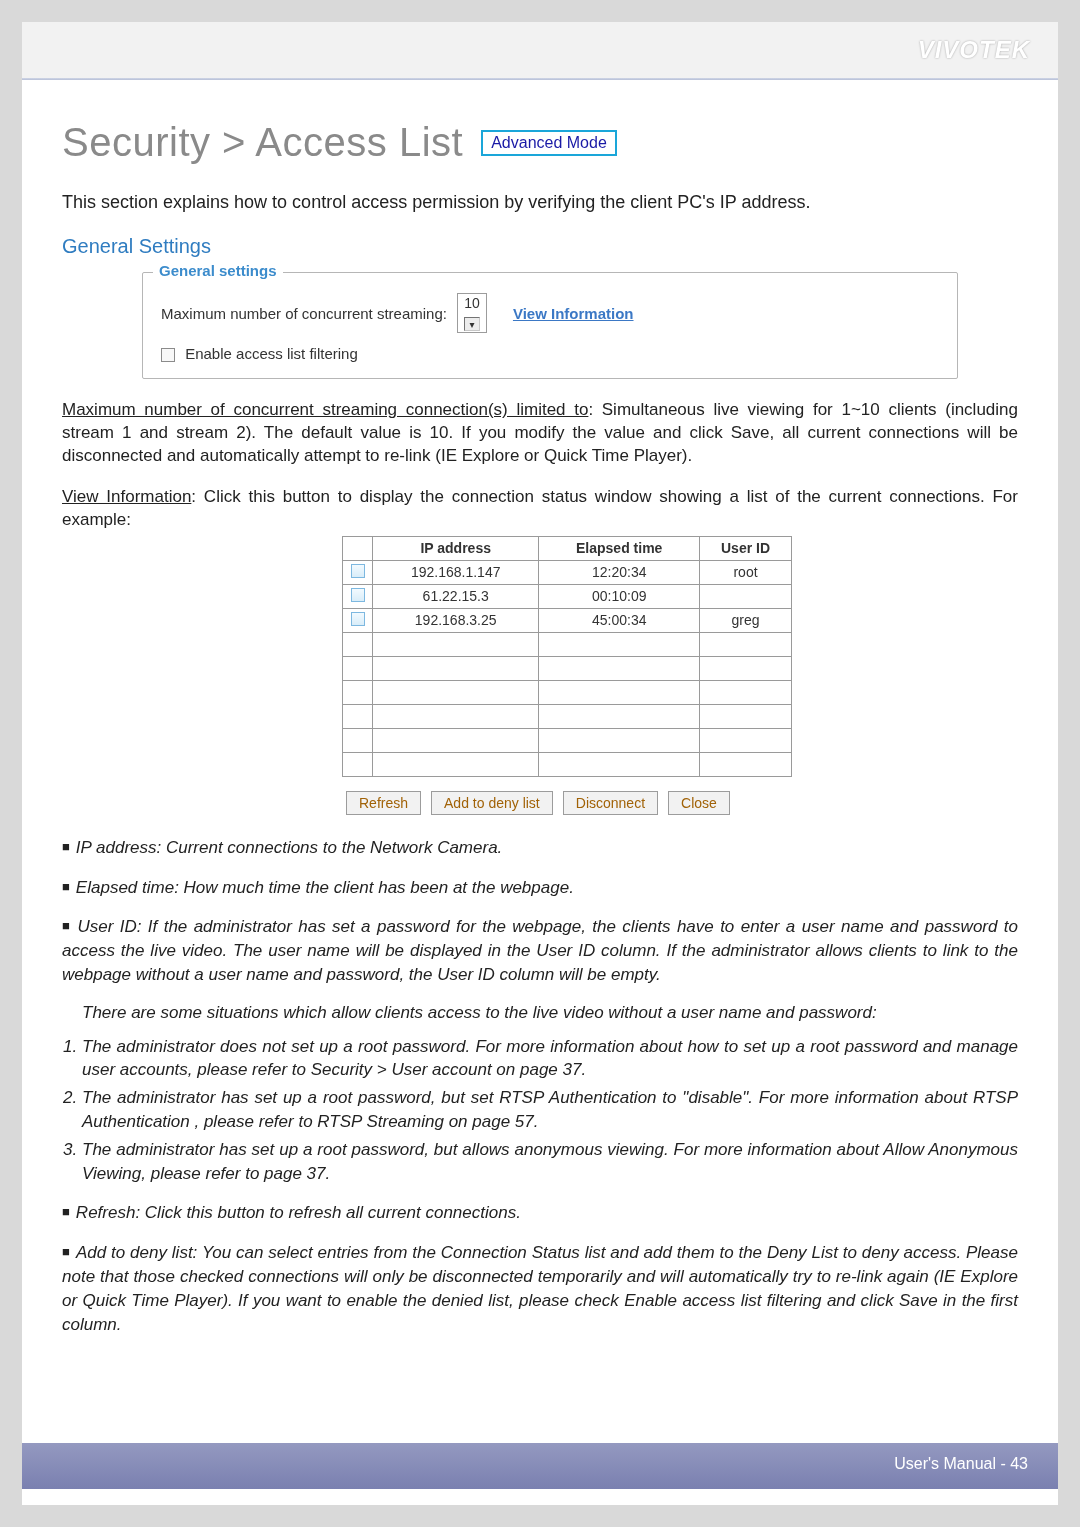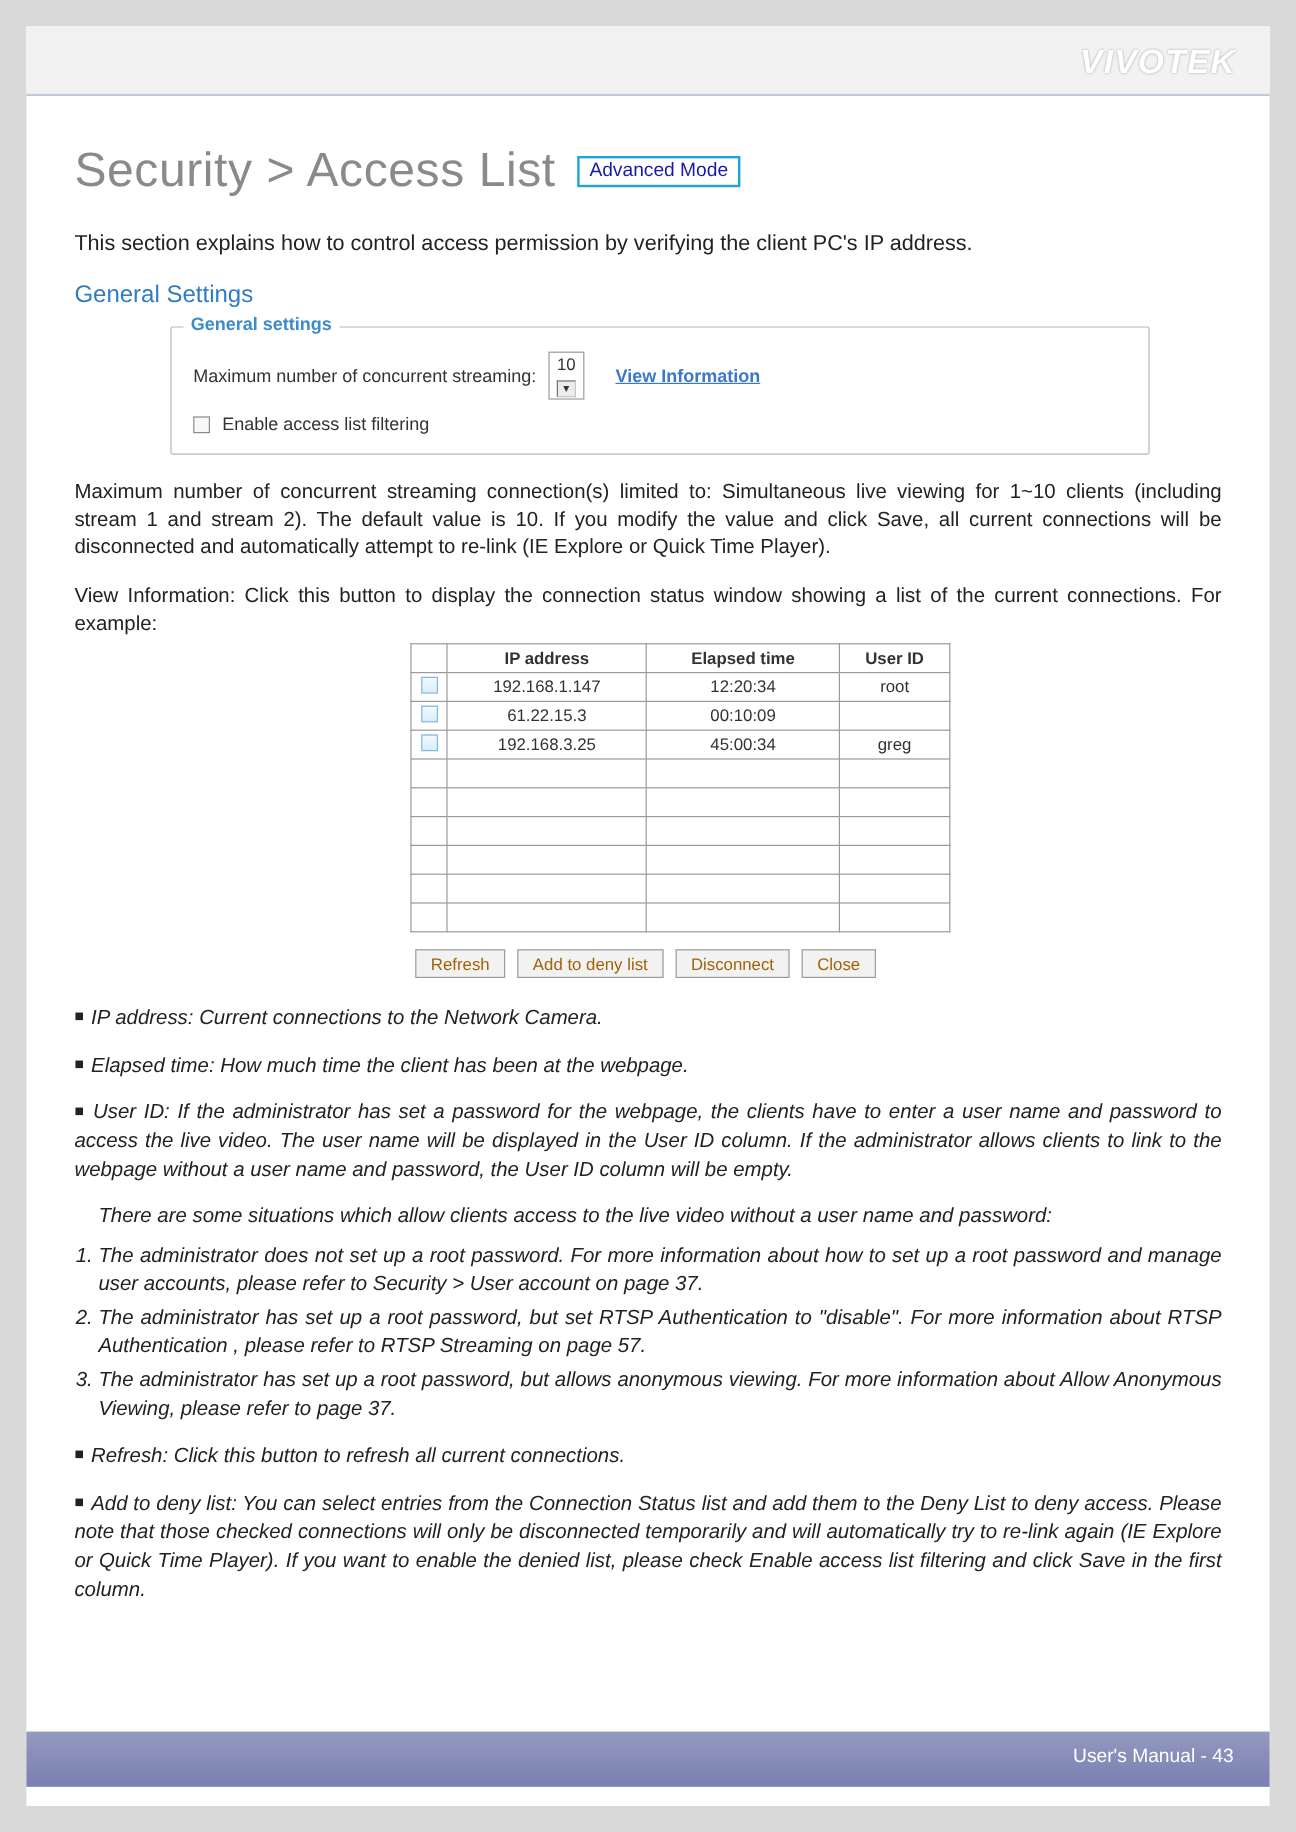--- a/index.html
+++ b/index.html
@@ -22,21 +22,21 @@
   .brand-bar {
     background: #f2f2f2;
     height: 56px;
     text-align: right;
     padding: 14px 28px 0 0;
   }
   .brand-bar span {
     color: #fff;
     font-style: italic;
     font-weight: bold;
-    font-size: 28px;
+    font-size: 24px;
     letter-spacing: 1px;
     text-shadow: 0 0 2px #9c9c9c;
   }
   .thin-rule {
     height: 2px;
     background: linear-gradient(to bottom, #d0d6e6, #b7bfd7);
   }
   .content {
     padding: 40px 40px 0 40px;
     color: #222;
@@ -133,21 +133,21 @@
     background: #f8f8f8;
     vertical-align: middle;
     margin-right: 6px;
   }
   .para {
     font-size: 17px;
     line-height: 1.35;
     text-align: justify;
     margin-bottom: 18px;
   }
-  .underline { }
+  .underline { text-decoration: underline; }
   .info-table-wrap {
     margin: 4px 0 8px 280px;
     width: 450px;
   }
   .info-table {
     border-collapse: collapse;
     width: 100%;
     font-size: 14px;
     color: #333;
   }

